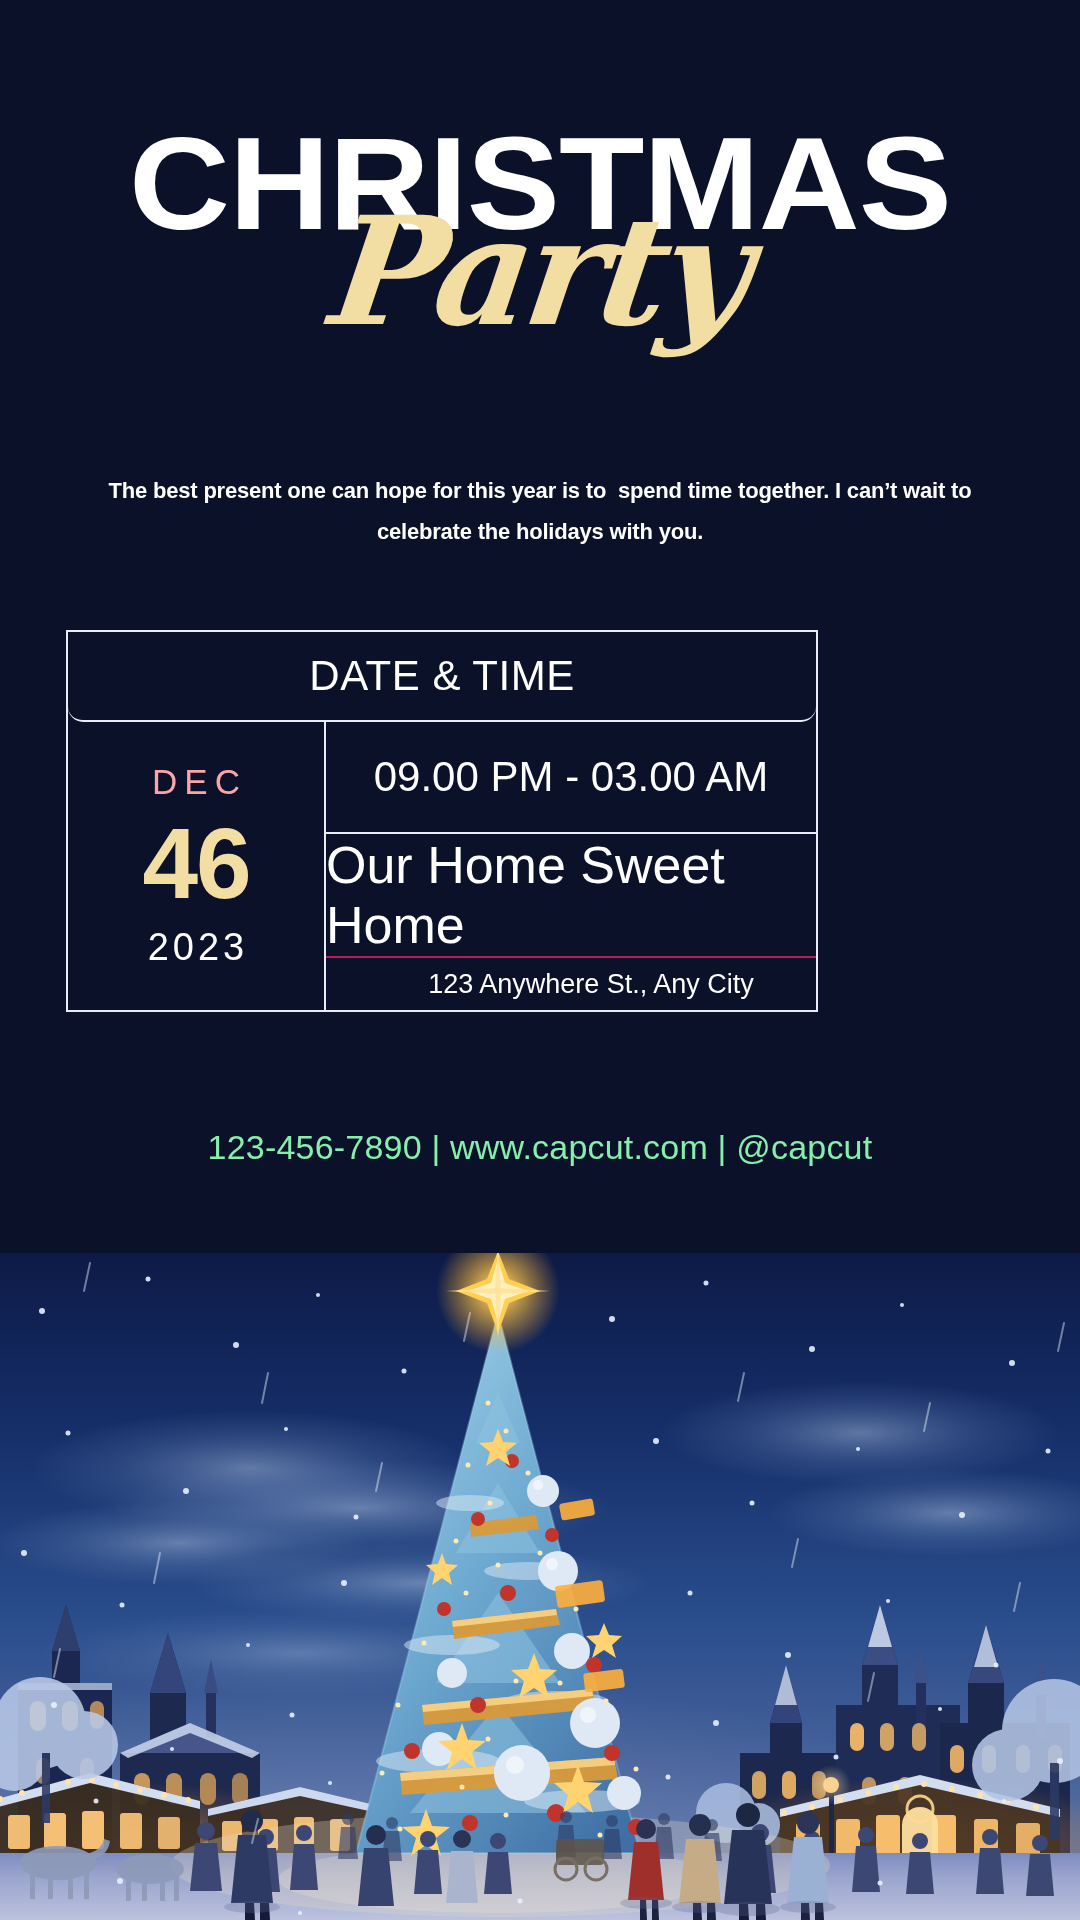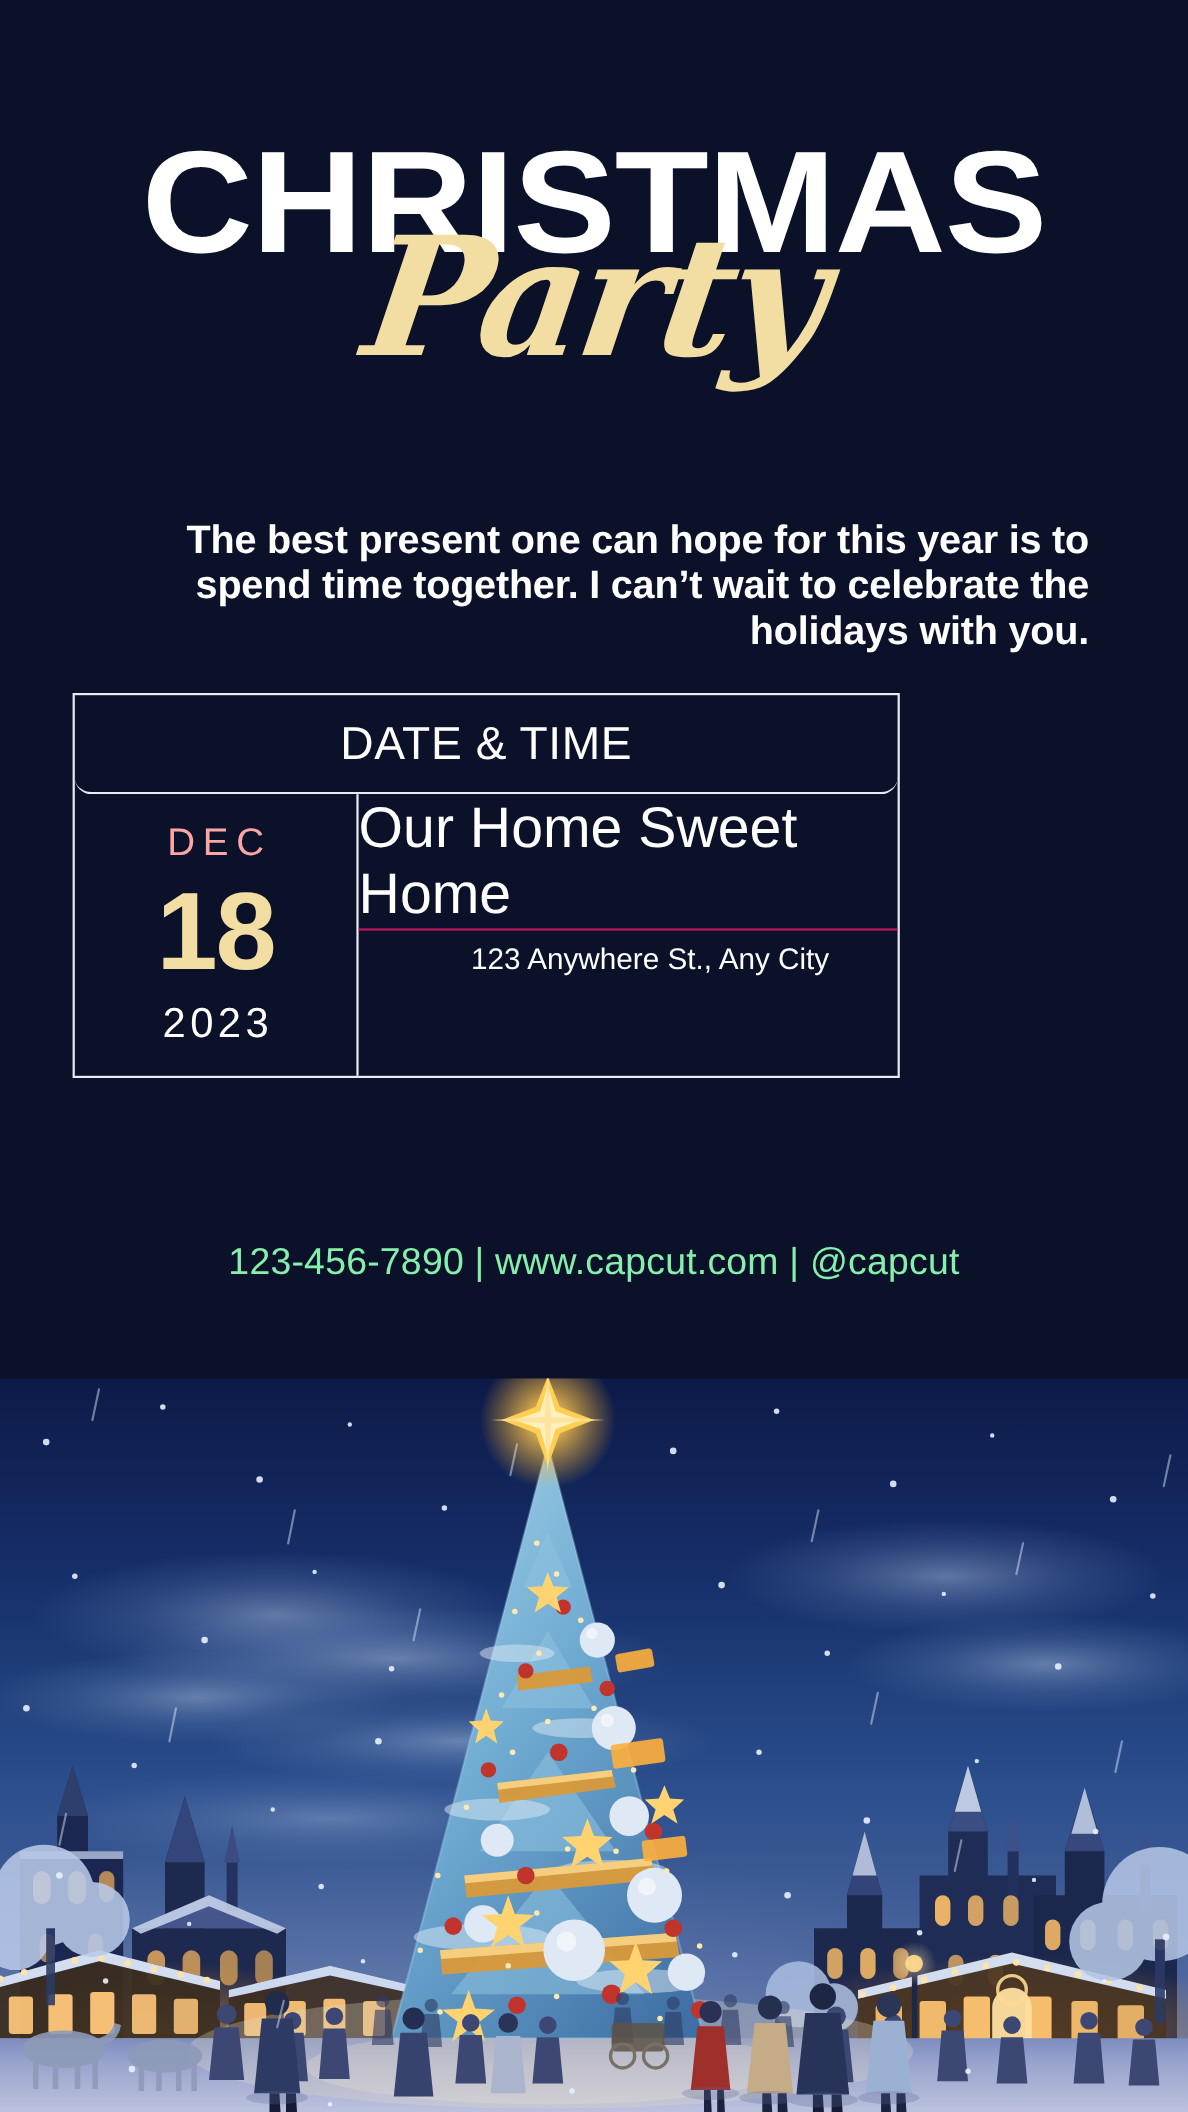--- a/index.html
+++ b/index.html
@@ -63,25 +63,25 @@
     transform: skewX(-8deg);
     white-space: nowrap;
   }
 
   
   .intro {
     position: absolute;
     left: 90px;
     top: 470px;
     width: 900px;
-    text-align: right;
+    text-align: center;
     color: #ffffff;
     font-family: "Liberation Sans Narrow", "Liberation Sans", sans-serif;
     font-weight: bold;
-    font-size: 36px;
+    font-size: 22px;
     line-height: 41px;
     letter-spacing: -0.2px;
     white-space: pre-wrap;
   }
 
   
   .details {
     position: absolute;
     left: 66px;
     top: 630px;
@@ -220,25 +220,26 @@
   </div>
 
   <div class="intro">The best present one can hope for this year is to  spend time together. I can’t wait to celebrate the holidays with you.</div>
 
   <div class="details">
     <div class="details-header">DATE &amp; TIME</div>
     <div class="details-body">
 
       <div class="date-cell">
         <div class="date-month">DEC</div>
-        <div class="date-day">18</div>
+        <div class="date-day">46</div>
         <div class="date-year">2023</div>
       </div>
 
       <div class="right-col">
+        <div class="row-time">09.00 PM - 03.00 AM</div>
         <div class="row-venue">Our Home Sweet Home</div>
         <div class="row-address">123 Anywhere St., Any City</div>
       </div>
 
     </div>
   </div>
 
   <div class="contact">123-456-7890 | www.capcut.com | @capcut</div>
 
   <div class="photo">

